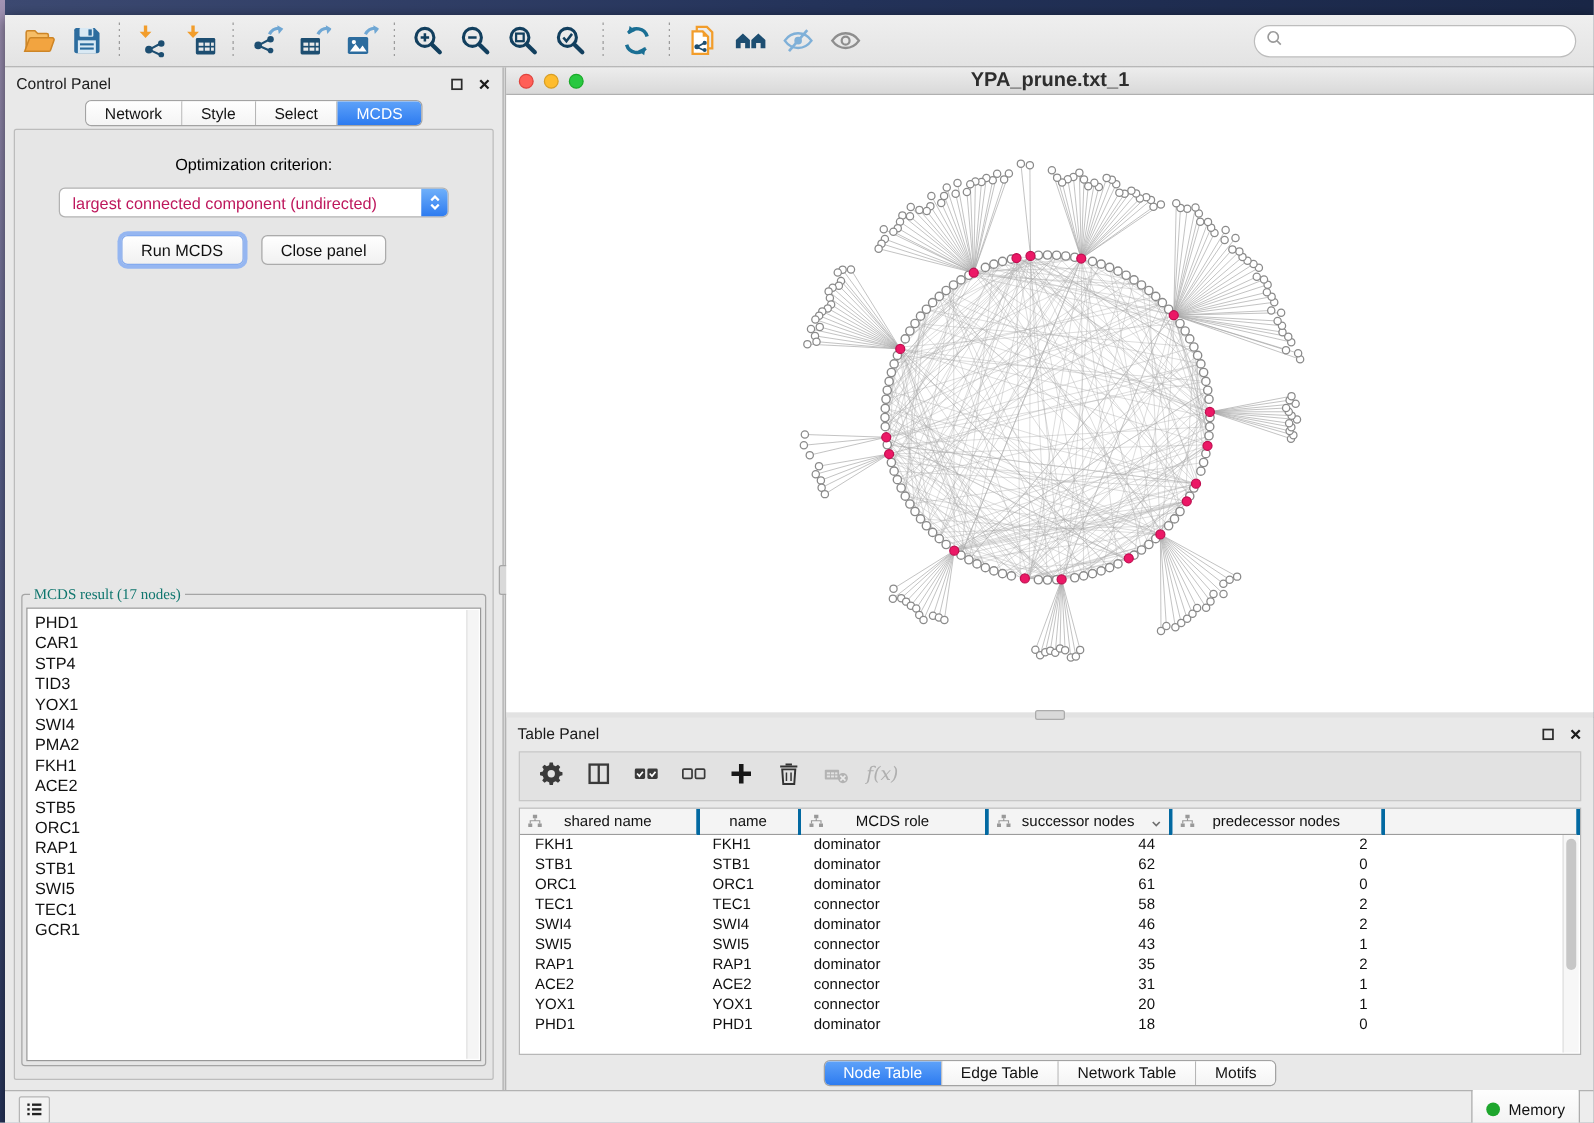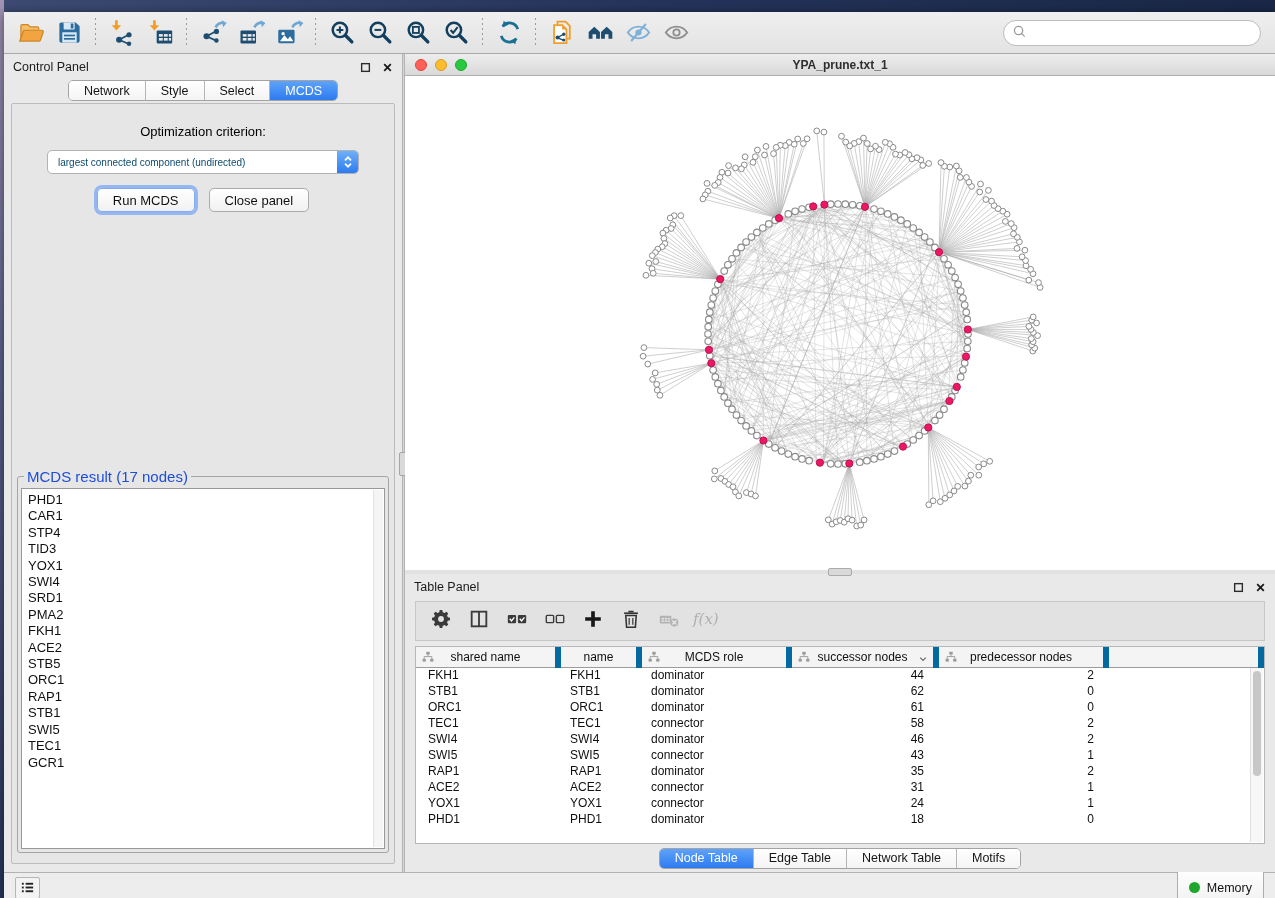--- a/index.html
+++ b/index.html
@@ -43,62 +43,62 @@
   .cp-tabs { display:flex; justify-content:center; padding-bottom:2px; }
   .seg { display:flex; height:21px; border:1px solid #a3a3a3; border-radius:5px; background:#fdfdfd; overflow:hidden; }
   .seg-item { padding:0 15px; display:flex; align-items:center; font-size:12.5px; color:#141414;
     border-right:1px solid #b6b6b6; background:linear-gradient(#ffffff,#f4f4f4); }
   .seg-item:last-child { border-right:none; }
   .seg-item.active { background:linear-gradient(#5ea2f9,#2d7bf0); color:#fff; }
   .cp-inner { flex:1; margin:0 7px 8px 7px; border:1px solid #bcbcbc; border-radius:2px;
     background:#e6e6e6; position:relative; }
   .opt-label { text-align:center; margin-top:20px; font-size:13px; color:#000000; }
   .select-box { margin:11px auto 0 auto; width:312px; height:24px; background:#fff; border:1px solid #b2b2b2;
-    border-radius:5px; display:flex; align-items:center; padding-left:10px; font-size:10px; color:#0c4a6e; position:relative; }
+    border-radius:5px; display:flex; align-items:center; padding-left:10px; font-size:13px; color:#be185d; position:relative; }
   .select-stepper { position:absolute; right:0; top:0; bottom:0; width:21px; border-radius:0 4px 4px 0;
     background:linear-gradient(#6fb0fa,#2d7bf0); display:flex; align-items:center; justify-content:center; }
   .select-stepper svg { width:10px; height:14px; }
   .btn-row { display:flex; justify-content:center; gap:14px; margin-top:14px; }
   .btn { height:24px; padding:0 15px; border:1px solid #ababab; border-radius:5px;
     background:linear-gradient(#ffffff,#f1f1f1); font-size:13px; color:#111; display:flex; align-items:center; }
   .btn.focused { box-shadow:0 0 0 3px rgba(106,157,247,.65); border-color:#84abef; }
   fieldset.mcds-box { position:absolute; left:5px; right:5px; top:364px; bottom:10px;
     border:1px solid #a5a5a5; border-radius:3px; padding:3px; }
-  fieldset.mcds-box legend { font-size:15px; color:#1d4ed8; padding:0 3px; margin-left:3px; }
+  fieldset.mcds-box legend { font-size:12px; color:#0f766e; padding:0 3px; margin-left:3px;font-family:Liberation Serif, serif; }
   .list-box { width:100%; height:100%; background:#fff; border:1px solid #989898; position:relative; overflow:hidden; }
   .list-box ul { list-style:none; padding:3px 0 0 6px; font-size:13px; line-height:16.4px; color:#111; }
   .list-scroll { position:absolute; top:1px; bottom:1px; right:1px; width:10px; background:#f5f5f5; border-left:1px solid #e2e2e2; }
   
   .v-divider { width:3px; flex:0 0 3px; background:#d6d6d6; border-left:1px solid #b3b3b3; border-right:1px solid #b3b3b3; position:relative; }
   .v-handle { position:absolute; left:-4px; top:398px; width:9px; height:24px; background:#d9d9d9; border:1px solid #a6a6a6; border-radius:2px; }
   .h-divider { height:4px; flex:0 0 4px; background:#e2e2e2; position:relative; }
   .h-handle { position:absolute; left:calc(50% - 12px); top:-2px; width:24px; height:8px; background:#d9d9d9; border:1px solid #ababab; border-radius:2px; }
   
   .right-col { flex:1; display:flex; flex-direction:column; min-width:0; }
   .net-window { height:516px; flex:0 0 516px; display:flex; flex-direction:column; }
   .net-titlebar { height:22px; flex:0 0 22px; background:linear-gradient(#ededed,#d9d9d9);
     border-bottom:1px solid #b0b0b0; display:flex; align-items:center; justify-content:center;
-    font-size:12px; font-weight:700; color:#2e2e2e; position:relative; }
+    font-size:16px; font-weight:700; color:#2e2e2e; position:relative; }
   .traffic { position:absolute; left:10px; top:5px; display:flex; gap:8px; }
   .tl { width:12px; height:12px; border-radius:50%; }
   .tl.red { background:#ff5f57; border:1px solid #e0443e; }
   .tl.yellow { background:#febc2e; border:1px solid #d89e24; }
   .tl.green { background:#28c840; border:1px solid #1aab29; }
   .net-canvas { flex:1; background:#fff; position:relative; }
   .net-canvas svg { position:absolute; inset:0; width:100%; height:100%; }
   
   .table-panel { flex:1; display:flex; flex-direction:column; background:#e9e9e9; min-height:0; }
   .tp-toolbar { margin:1px 10px 0 10px; height:40px; flex:0 0 40px; border:1px solid #c7c7c7; background:#e2e2e2;
     display:flex; align-items:center; padding:0 8px; gap:5px; }
   .tpt-btn { width:33px; height:32px; display:flex; align-items:center; justify-content:center; }
   .tpt-btn svg { width:22px; height:22px; }
   .tpt-btn.fx svg { width:30px; height:22px; }
   .tp-table-wrap { margin:5px 10px 0 10px; flex:1; border:1px solid #b7b7b7; background:#fff; position:relative; overflow:hidden; }
   table.tbl { width:100%; border-collapse:collapse; table-layout:fixed; font-size:12px; color:#101010; }
-  table.tbl th { height:20px; background:#f4f4f4; border-bottom:1px solid #9c9c9c; border-right:6px solid #0369a1;
+  table.tbl th { height:20px; background:#f4f4f4; border-bottom:1px solid #9c9c9c; border-right:3px solid #0369a1;
     font-weight:400; font-size:12px; text-align:center; position:relative; padding:0 4px; white-space:nowrap; overflow:hidden; }
   table.tbl th .hicon { position:absolute; left:6px; top:4px; width:12px; height:12px; }
   table.tbl th .sicon { position:absolute; right:5px; top:6px; width:10px; height:10px; }
   table.tbl td { height:16px; padding:0 12px; white-space:nowrap; overflow:hidden; }
   table.tbl td.num { text-align:right; padding-right:12px; }
   .tbl-scroll { position:absolute; top:21px; right:1px; bottom:1px; width:13px; background:#f7f7f7; border-left:1px solid #e0e0e0; }
   .tbl-thumb { position:absolute; top:3px; left:2px; width:8px; height:105px; background:#c7c7c7; border-radius:4px; }
   .tp-tabs { height:28px; flex:0 0 28px; display:flex; align-items:center; justify-content:center; }
   
   .statusbar { height:30px; flex:0 0 30px; background:#ededed; border-top:1px solid #b2b2b2;
@@ -347,21 +347,20 @@
         <fieldset class="mcds-box">
           <legend>MCDS result (17 nodes)</legend>
           <div class="list-box">
             <ul id="mcds-list">
                 <li>PHD1</li>
                 <li>CAR1</li>
                 <li>STP4</li>
                 <li>TID3</li>
                 <li>YOX1</li>
                 <li>SWI4</li>
-                <li>SRD1</li>
                 <li>PMA2</li>
                 <li>FKH1</li>
                 <li>ACE2</li>
                 <li>STB5</li>
                 <li>ORC1</li>
                 <li>RAP1</li>
                 <li>STB1</li>
                 <li>SWI5</li>
                 <li>TEC1</li>
                 <li>GCR1</li>
@@ -1337,21 +1336,21 @@
                   <td>ACE2</td>
                   <td>connector</td>
                   <td class="num">31</td>
                   <td class="num">1</td>
                   <td></td>
                 </tr>
                 <tr>
                   <td>YOX1</td>
                   <td>YOX1</td>
                   <td>connector</td>
-                  <td class="num">24</td>
+                  <td class="num">20</td>
                   <td class="num">1</td>
                   <td></td>
                 </tr>
                 <tr>
                   <td>PHD1</td>
                   <td>PHD1</td>
                   <td>dominator</td>
                   <td class="num">18</td>
                   <td class="num">0</td>
                   <td></td>

